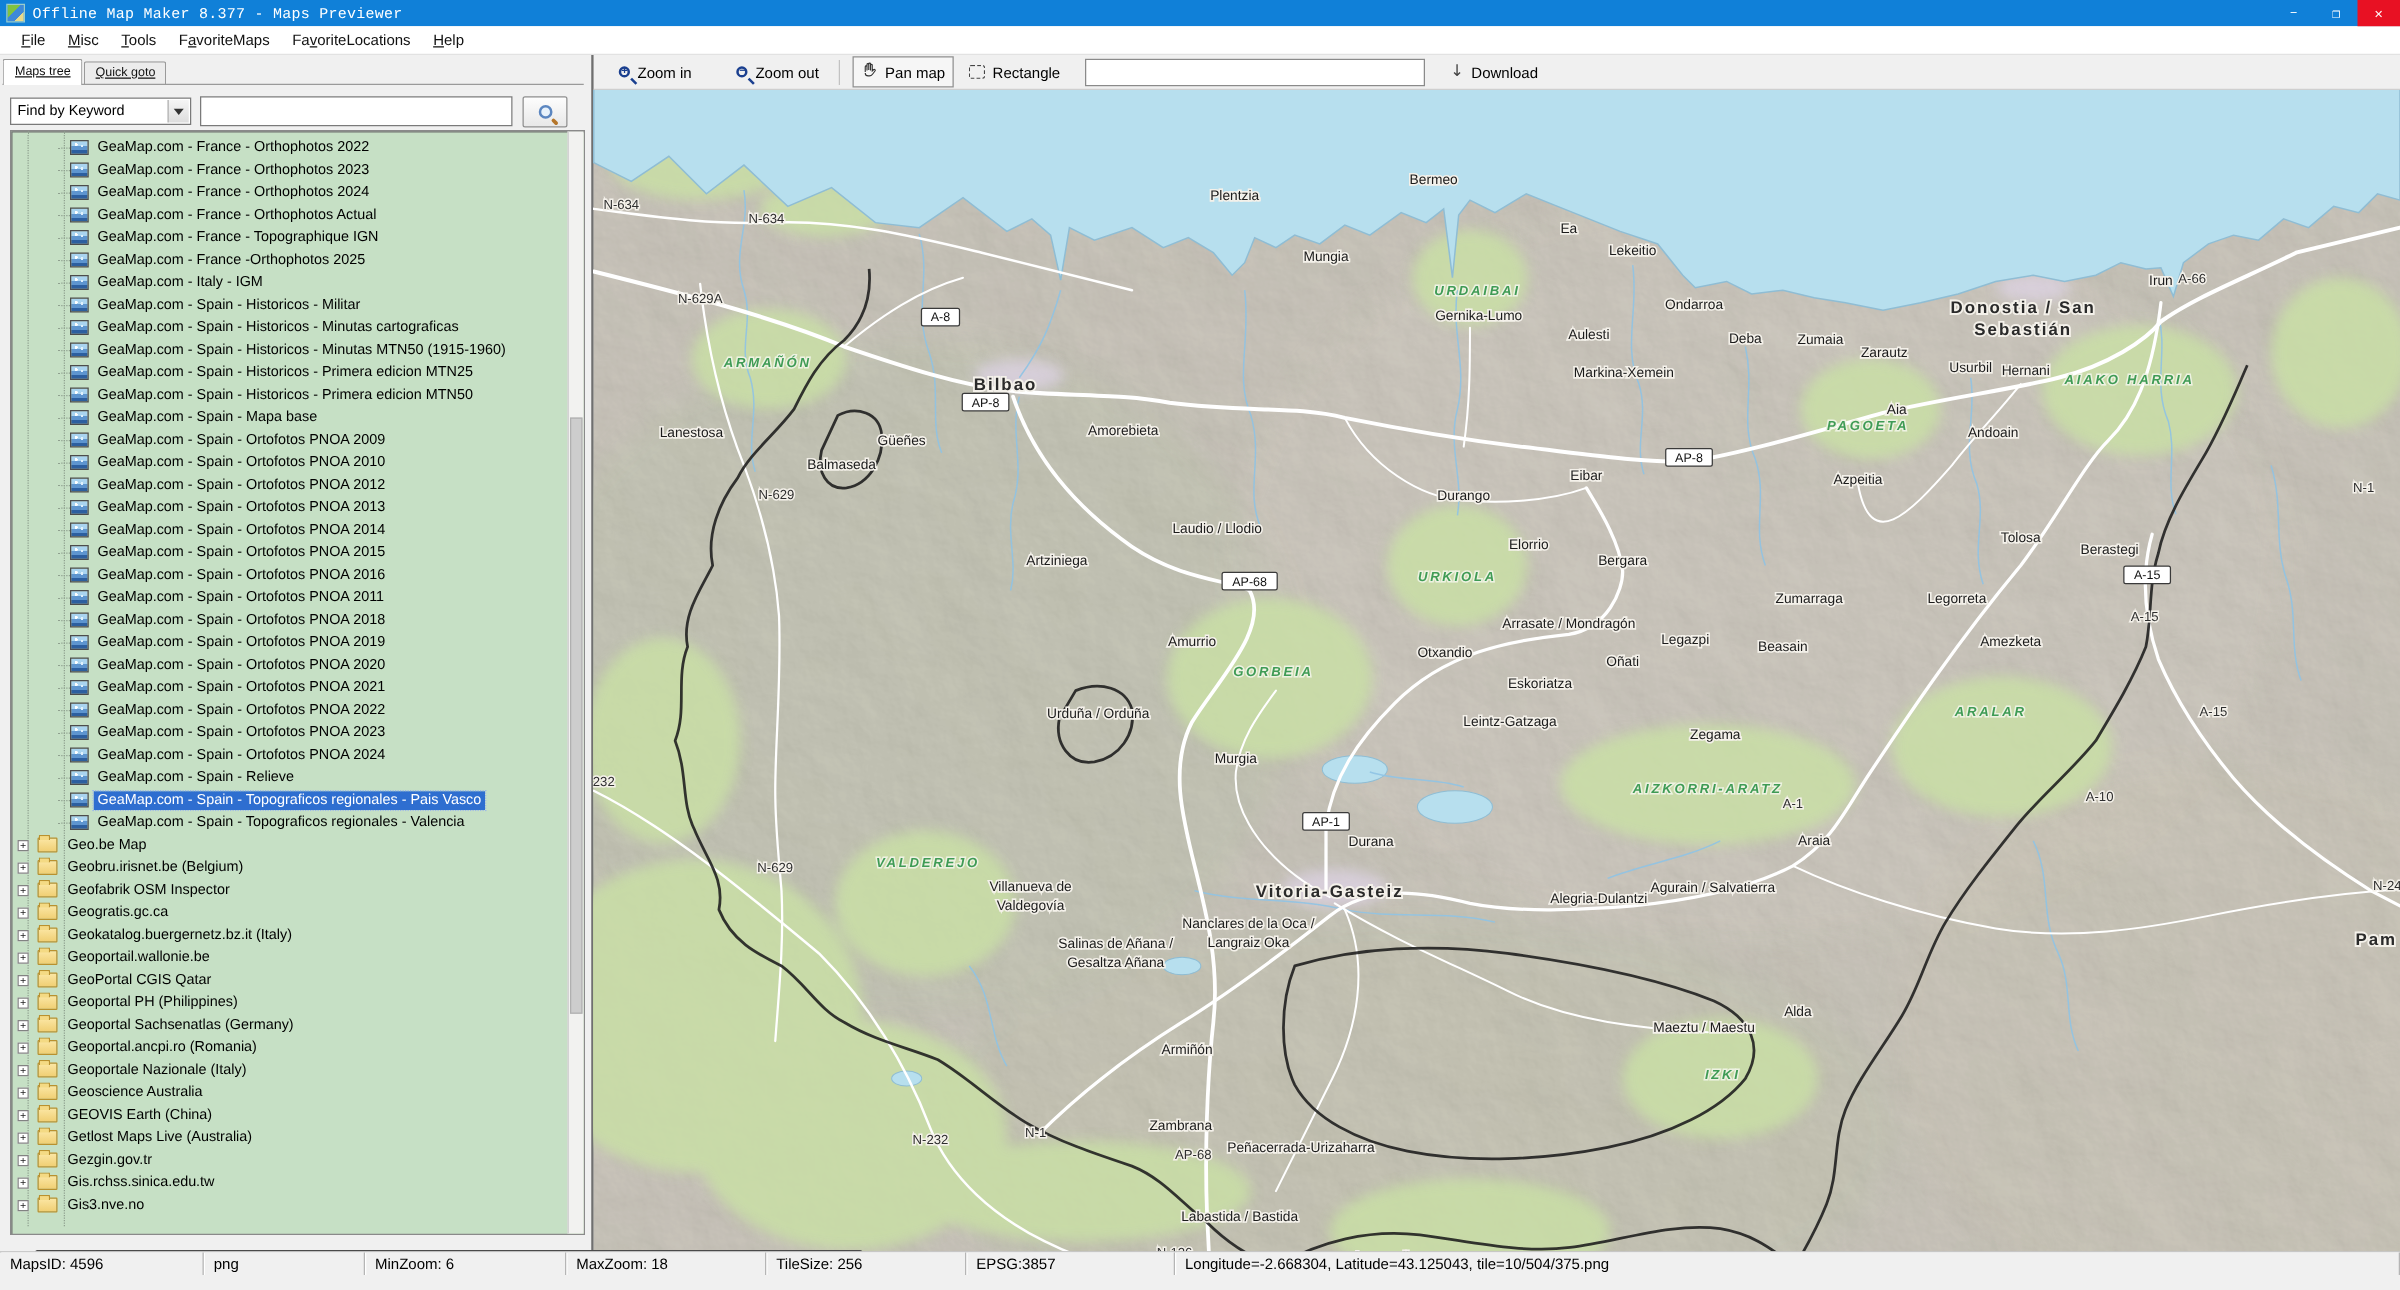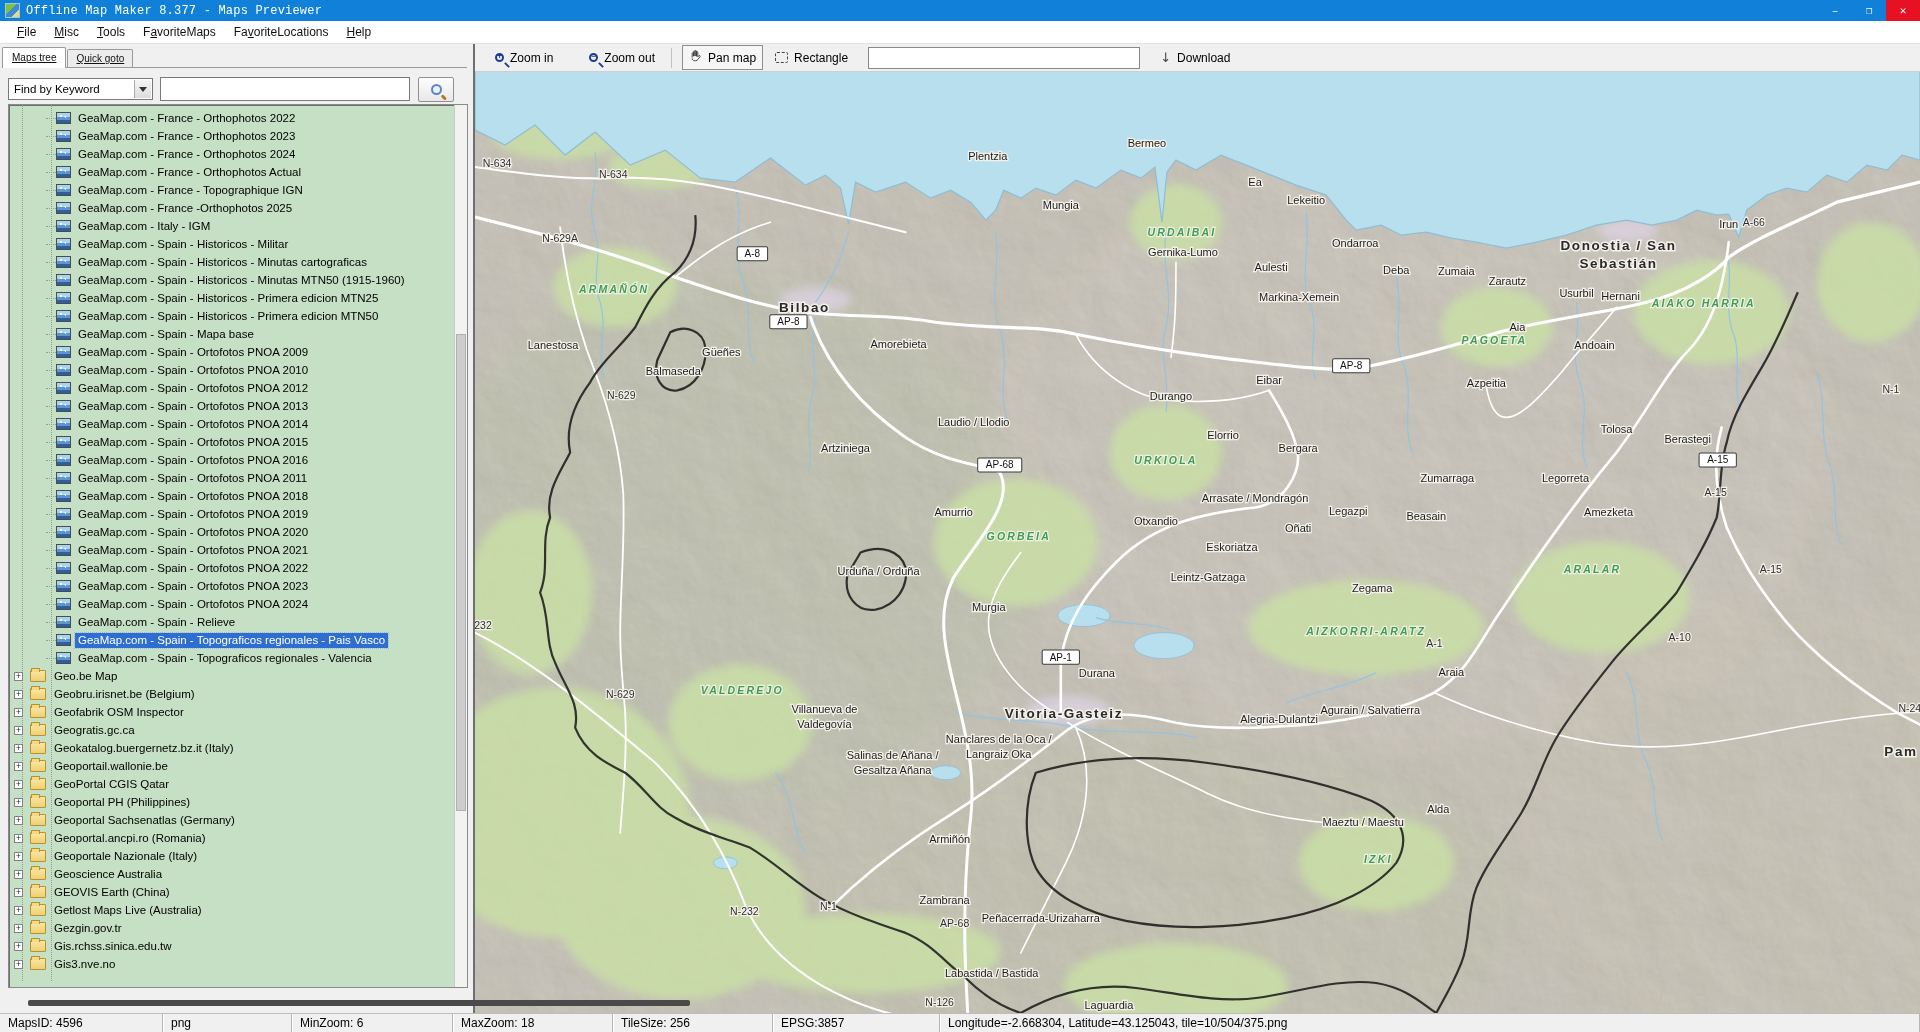--- a/index.html
+++ b/index.html
@@ -110,21 +110,21 @@
   .ml-r { font:10.5px "Liberation Sans", sans-serif; fill:#2e2e2e; text-anchor:middle;
     paint-order:stroke; stroke:#f4f1ea; stroke-width:2.4px; }
   .badge-rect { fill:#fff; stroke:#3a3a3a; stroke-width:1; }
   .badge-txt { font:10px "Liberation Sans", sans-serif; fill:#111; text-anchor:middle; }
 
   
   #hscroll-line { position:absolute; left:28px; top:1000px; width:662px; height:6px;
     background:#4a4a4a; border-radius:2px; z-index:30; }
 
   
-  #statusbar { position:absolute; left:0; right:0; bottom:0; height:19px; background:var(--status_bg);
+  #statusbar { position:absolute; left:0; right:0; bottom:12px; height:19px; background:var(--status_bg);
     border-top:1px solid #bdbdbd; display:flex; font-size:12px; color:#000; z-index:40; }
   .scell { padding:2px 6px 0 8px; border-right:1px solid #b5b5b5; box-shadow:1px 0 0 #fff;
     white-space:nowrap; overflow:hidden; }
 </style>
 </head>
 <body>
 
 <div id="app">
 
   <div id="titlebar">

